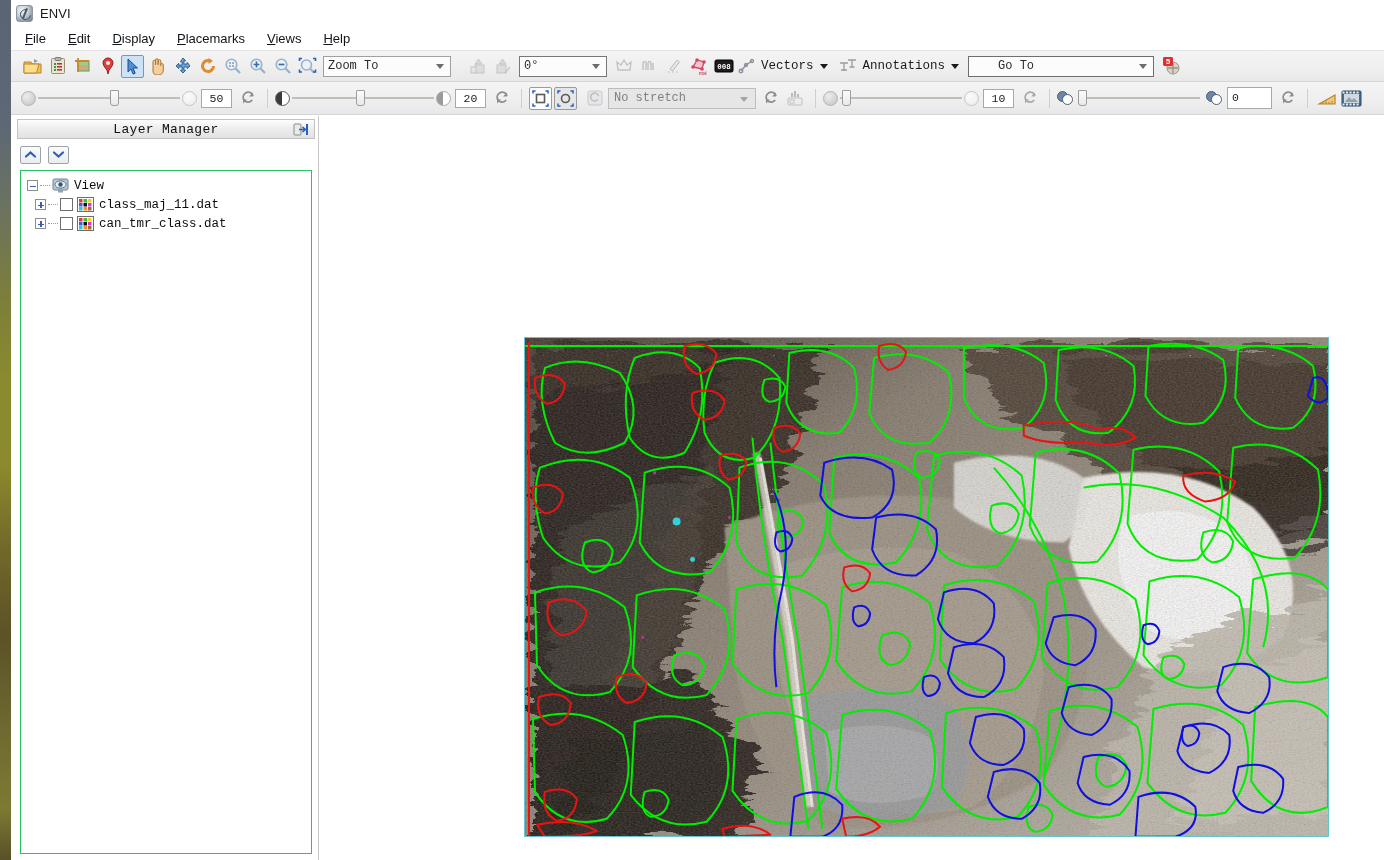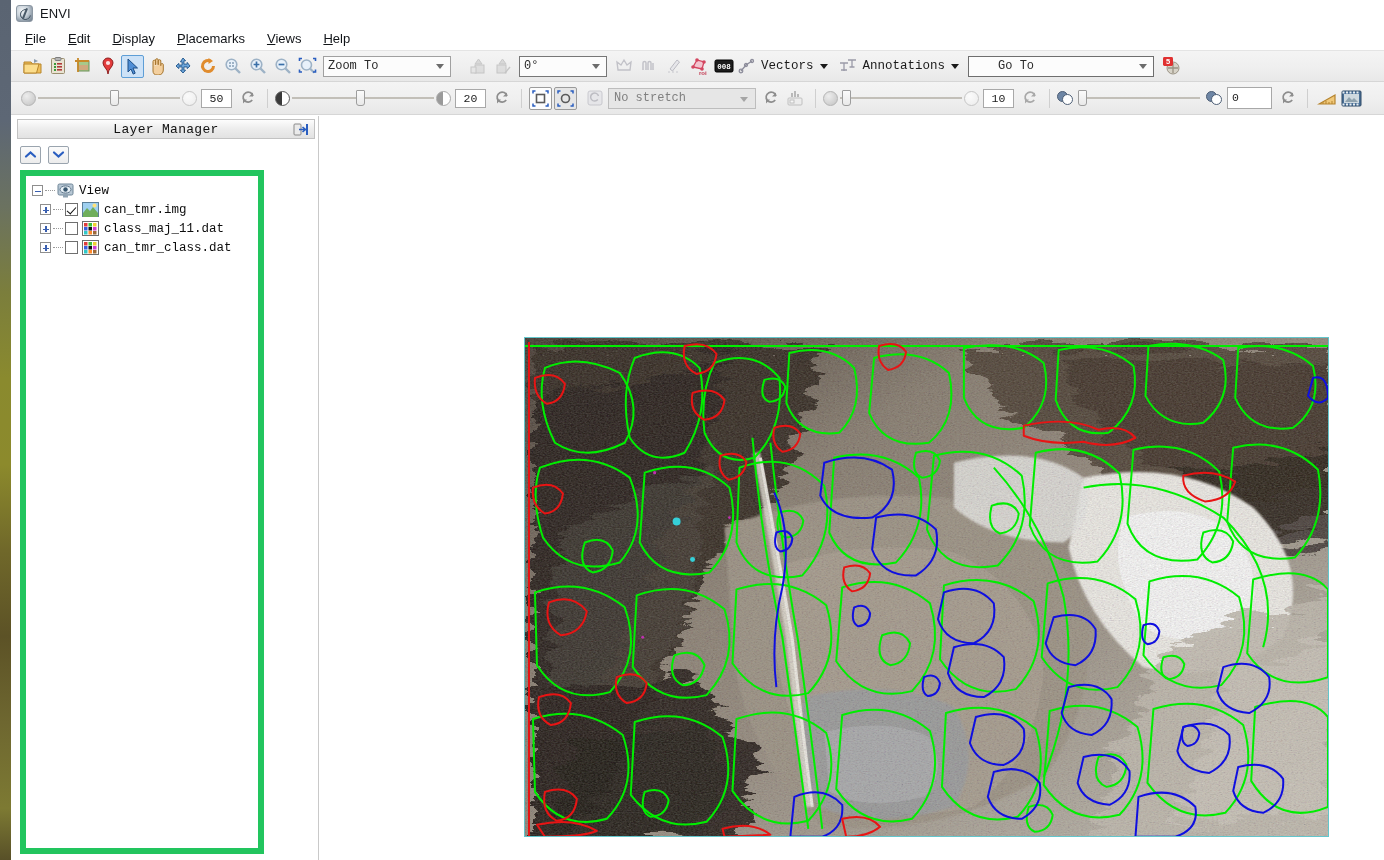--- a/index.html
+++ b/index.html
@@ -237,22 +237,22 @@
   }
   .lm-arrow-btn {
     width: 21px; height: 18px; margin-right: 7px;
     background: linear-gradient(to bottom,#fbfbfb,#ececec);
     border: 1px solid #9aa4ae;
     border-radius: 2px;
     display:flex;align-items:center;justify-content:center;
   }
   #lm-tree {
     position: absolute; left: 6px; top: 54px;
-    width: 244px; height: 684px;
-    background: #ffffff; border: 6px solid #22c55e;
+    width: 292px; height: 684px;
+    background: #ffffff; border: 1px solid #22c55e;
     overflow: hidden;
     padding-top: 5px;
   }
   .tree-row {
     display: flex; align-items: center;
     height: 19px; font-family: "Liberation Mono", monospace;
     font-size: 12.5px; color: #0d0d0d;
     position: relative;
   }
   .tree-row.root { padding-left: 6px; }
@@ -744,33 +744,20 @@
               <ellipse cx="8.5" cy="6.5" rx="5.5" ry="3.6" fill="#e8f1f7" stroke="#5b7388"></ellipse>
               <circle cx="8.5" cy="6.5" r="2.2" fill="#37566e"></circle>
               <rect x="6" y="12" width="5" height="2.5" fill="#8fa3b3"></rect>
             </svg>
           </span>
           <span class="tree-label">View</span>
         </div>
 
 
 
-        <div class="tree-row child" style="padding-left:14px">
-          <span class="expander plus"></span>
-          <span class="dotline"></span>
-          <span class="chk on"></span>
-          <span class="lyr-ic">
-            <svg width="17" height="15" viewBox="0 0 17 15">
-              <rect x="0.5" y="0.5" width="16" height="14" fill="#9fd0f0" stroke="#5a7e98"></rect>
-              <path d="M1 11l4-5 3 3 3-4 5 6v4H1z" fill="#6fae5c"></path>
-              <circle cx="12.5" cy="3.5" r="2" fill="#ffe27a"></circle>
-            </svg>
-          </span>
-          <span class="tree-label">can_tmr.img</span>
-        </div>
 
         <div class="tree-row child" style="padding-left:14px">
           <span class="expander plus"></span>
           <span class="dotline"></span>
           <span class="chk"></span>
           <span class="lyr-ic">
             <svg width="17" height="15" viewBox="0 0 17 15">
               <rect x="0.5" y="0.5" width="16" height="14" fill="#fff" stroke="#6d6d6d"></rect>
               <g>
                 <rect x="2" y="2" width="3.5" height="3.5" fill="#e03b3b"></rect>

